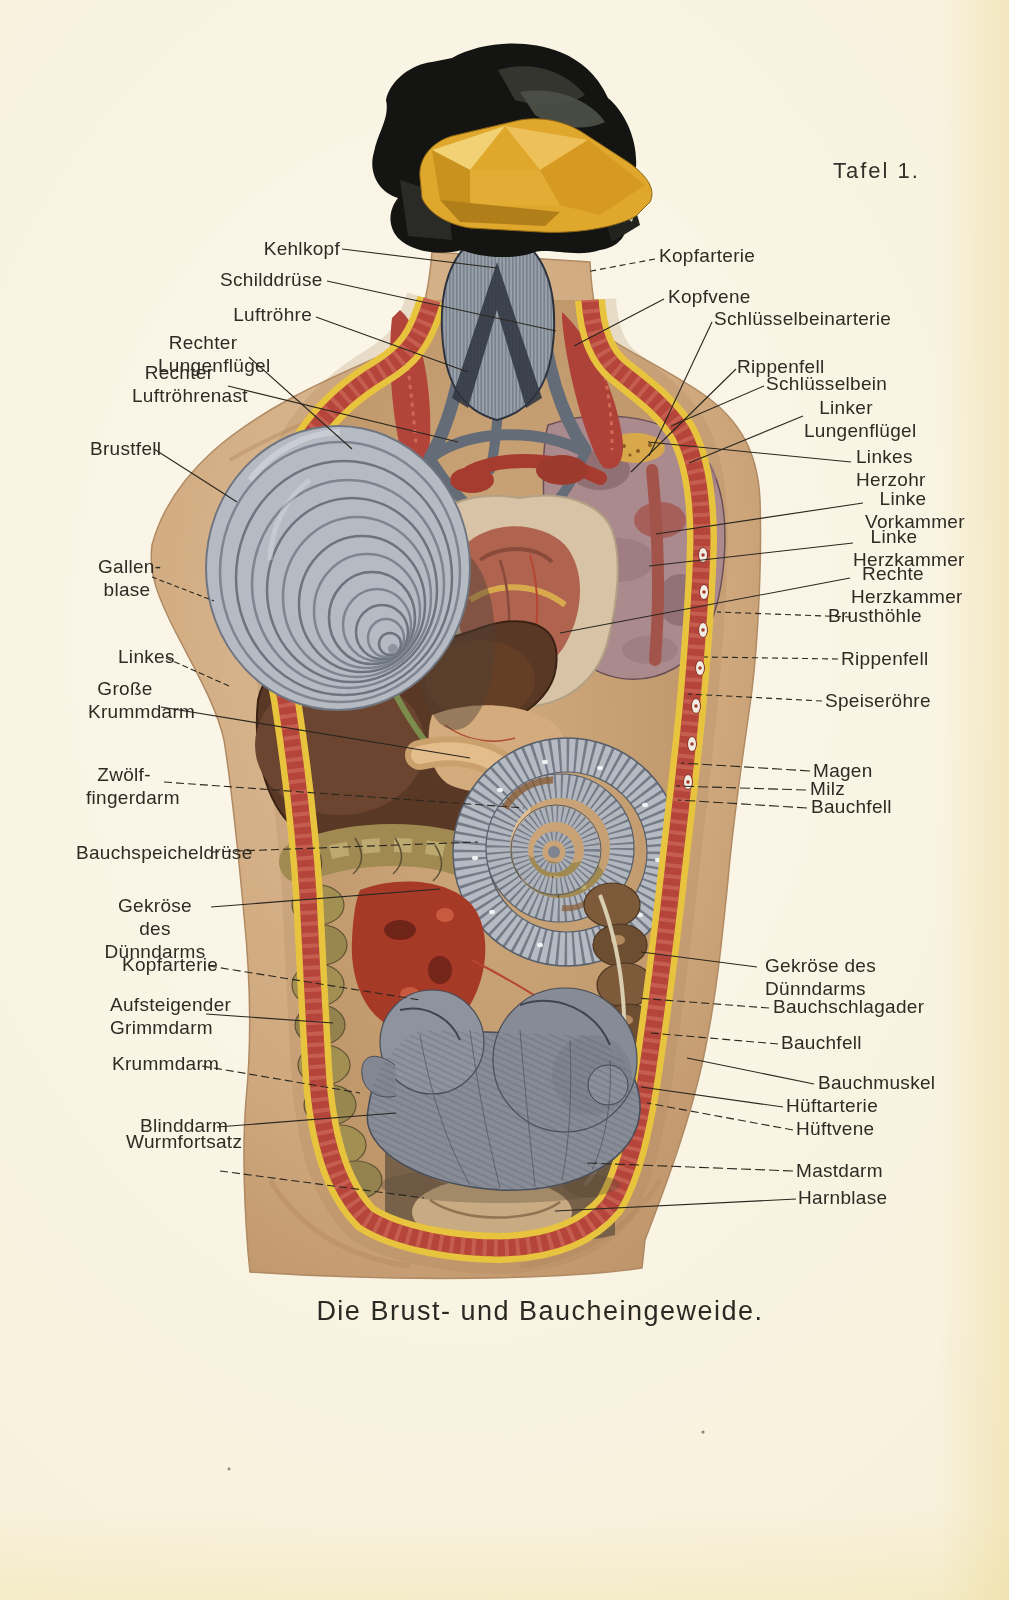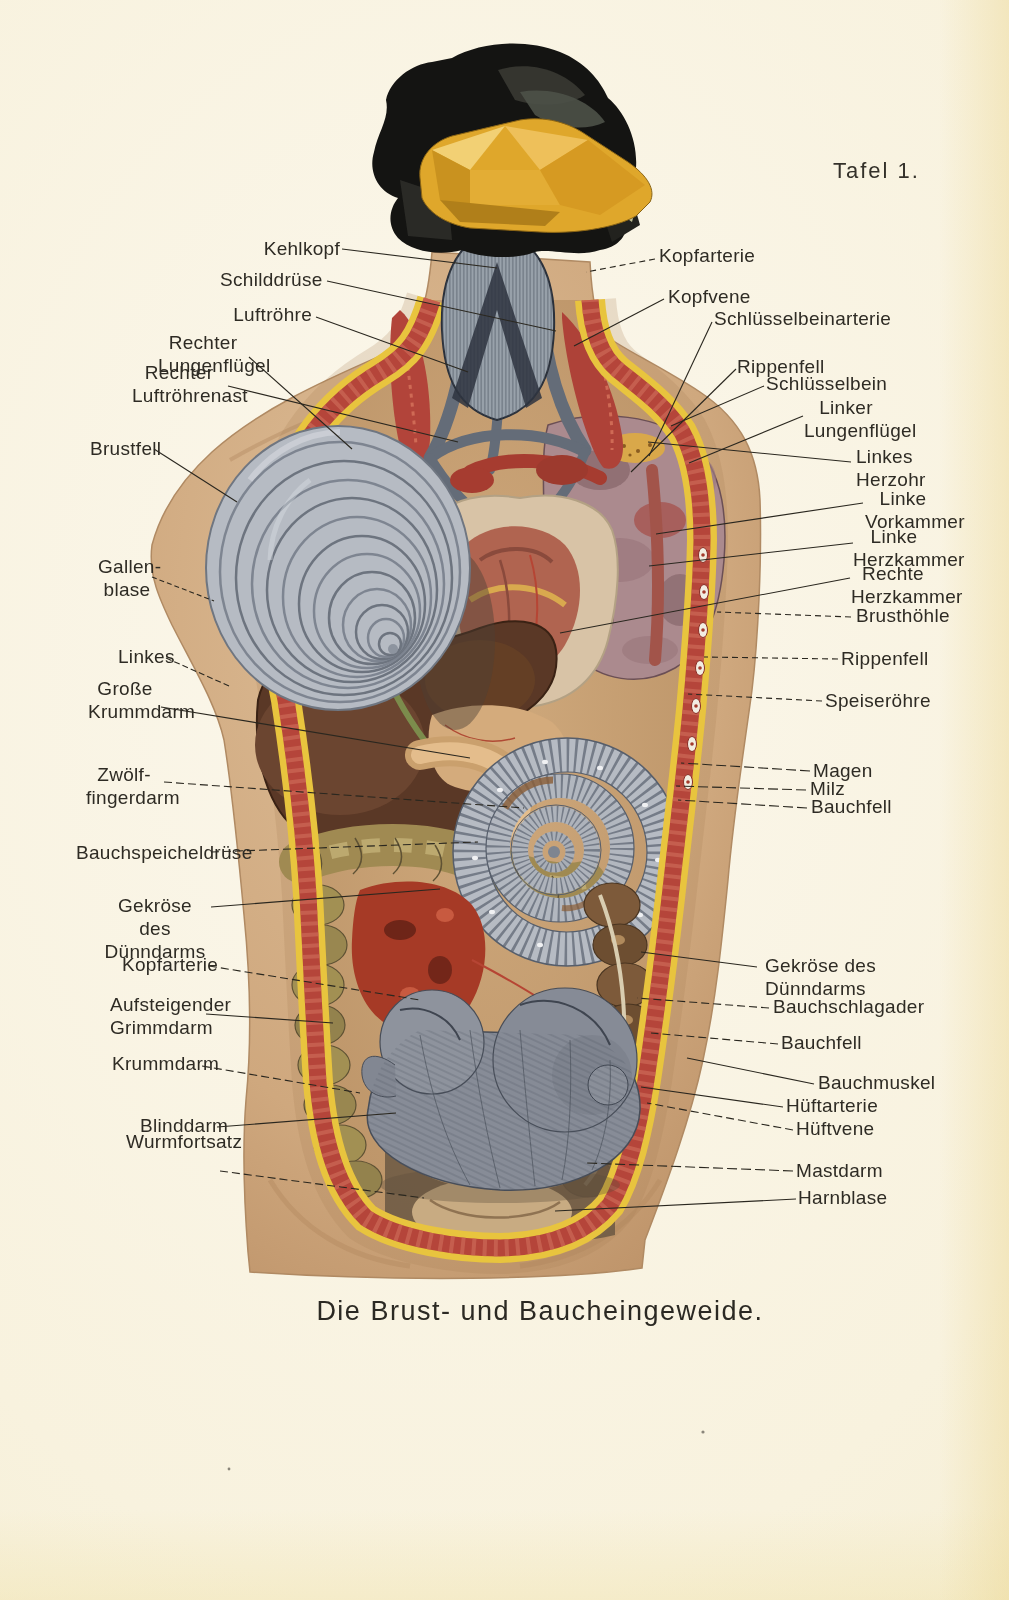--- a/index.html
+++ b/index.html
@@ -399,21 +399,21 @@
 <div class="lbl c" style="left:804px;top:397px;width:84px">Linker
 Lungenflügel</div>
 <div class="lbl" style="left:856px;top:446px;width:60px">Linkes
 Herzohr</div>
 <div class="lbl c" style="left:865px;top:488px;width:76px">Linke
 Vorkammer</div>
 <div class="lbl c" style="left:853px;top:526px;width:82px">Linke
 Herzkammer</div>
 <div class="lbl c" style="left:851px;top:563px;width:84px">Rechte
 Herzkammer</div>
-<div class="lbl" style="left:856px;top:605px">Brusthöhle</div>
+<div class="lbl" style="left:828px;top:605px">Brusthöhle</div>
 <div class="lbl" style="left:841px;top:648px">Rippenfell</div>
 <div class="lbl" style="left:825px;top:690px">Speiseröhre</div>
 <div class="lbl" style="left:813px;top:760px">Magen</div>
 <div class="lbl" style="left:810px;top:778px">Milz</div>
 <div class="lbl" style="left:811px;top:796px">Bauchfell</div>
 <div class="lbl" style="left:765px;top:955px;width:165px">Gekröse des Dünndarms</div>
 <div class="lbl" style="left:773px;top:996px">Bauchschlagader</div>
 <div class="lbl" style="left:781px;top:1032px">Bauchfell</div>
 <div class="lbl" style="left:818px;top:1072px">Bauchmuskel</div>
 <div class="lbl" style="left:786px;top:1095px">Hüftarterie</div>

